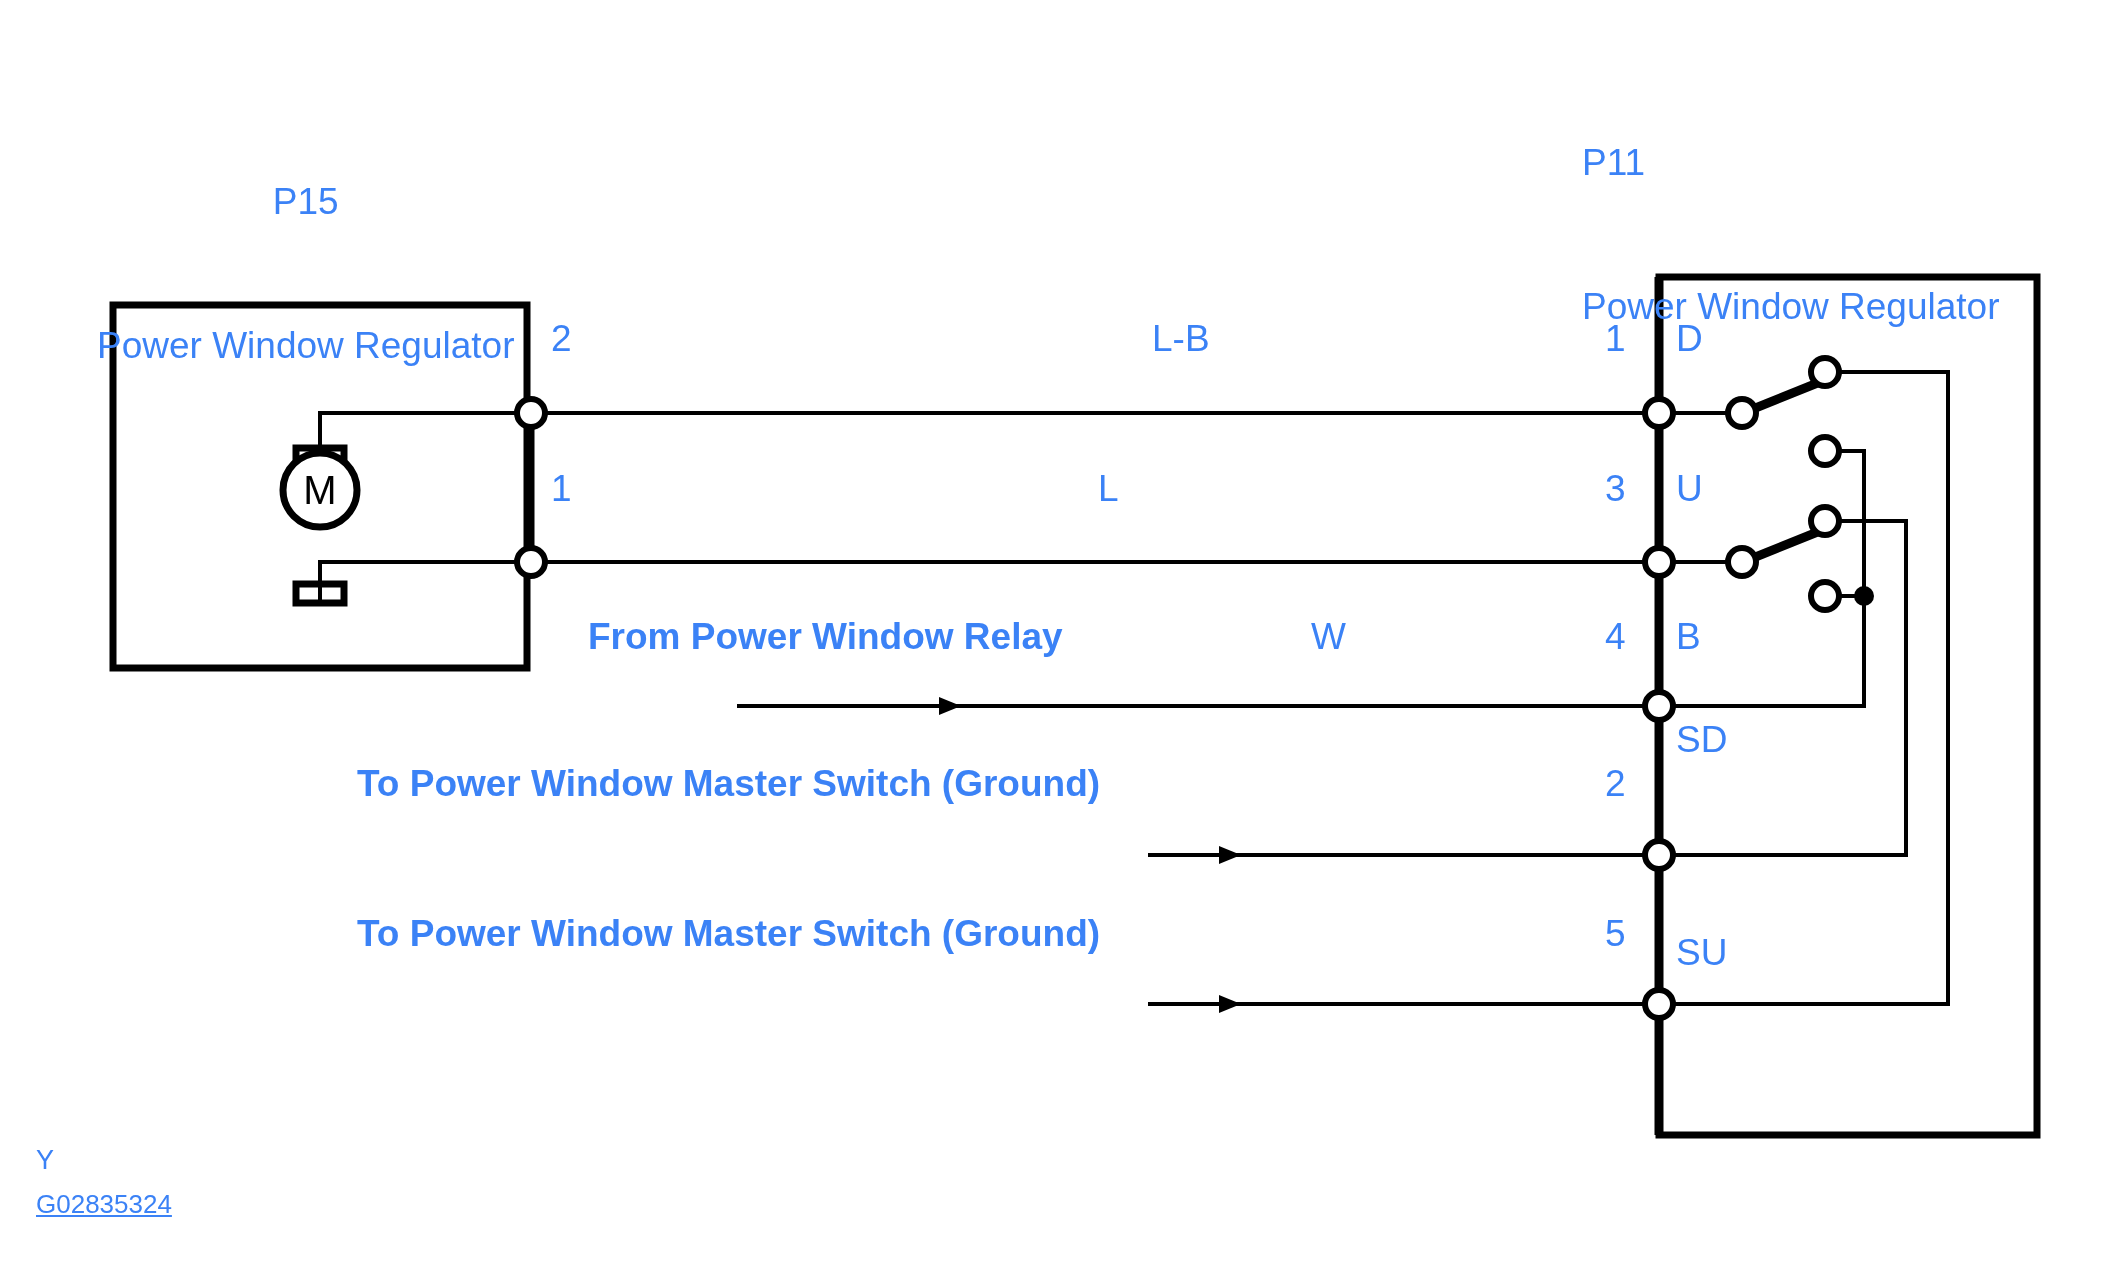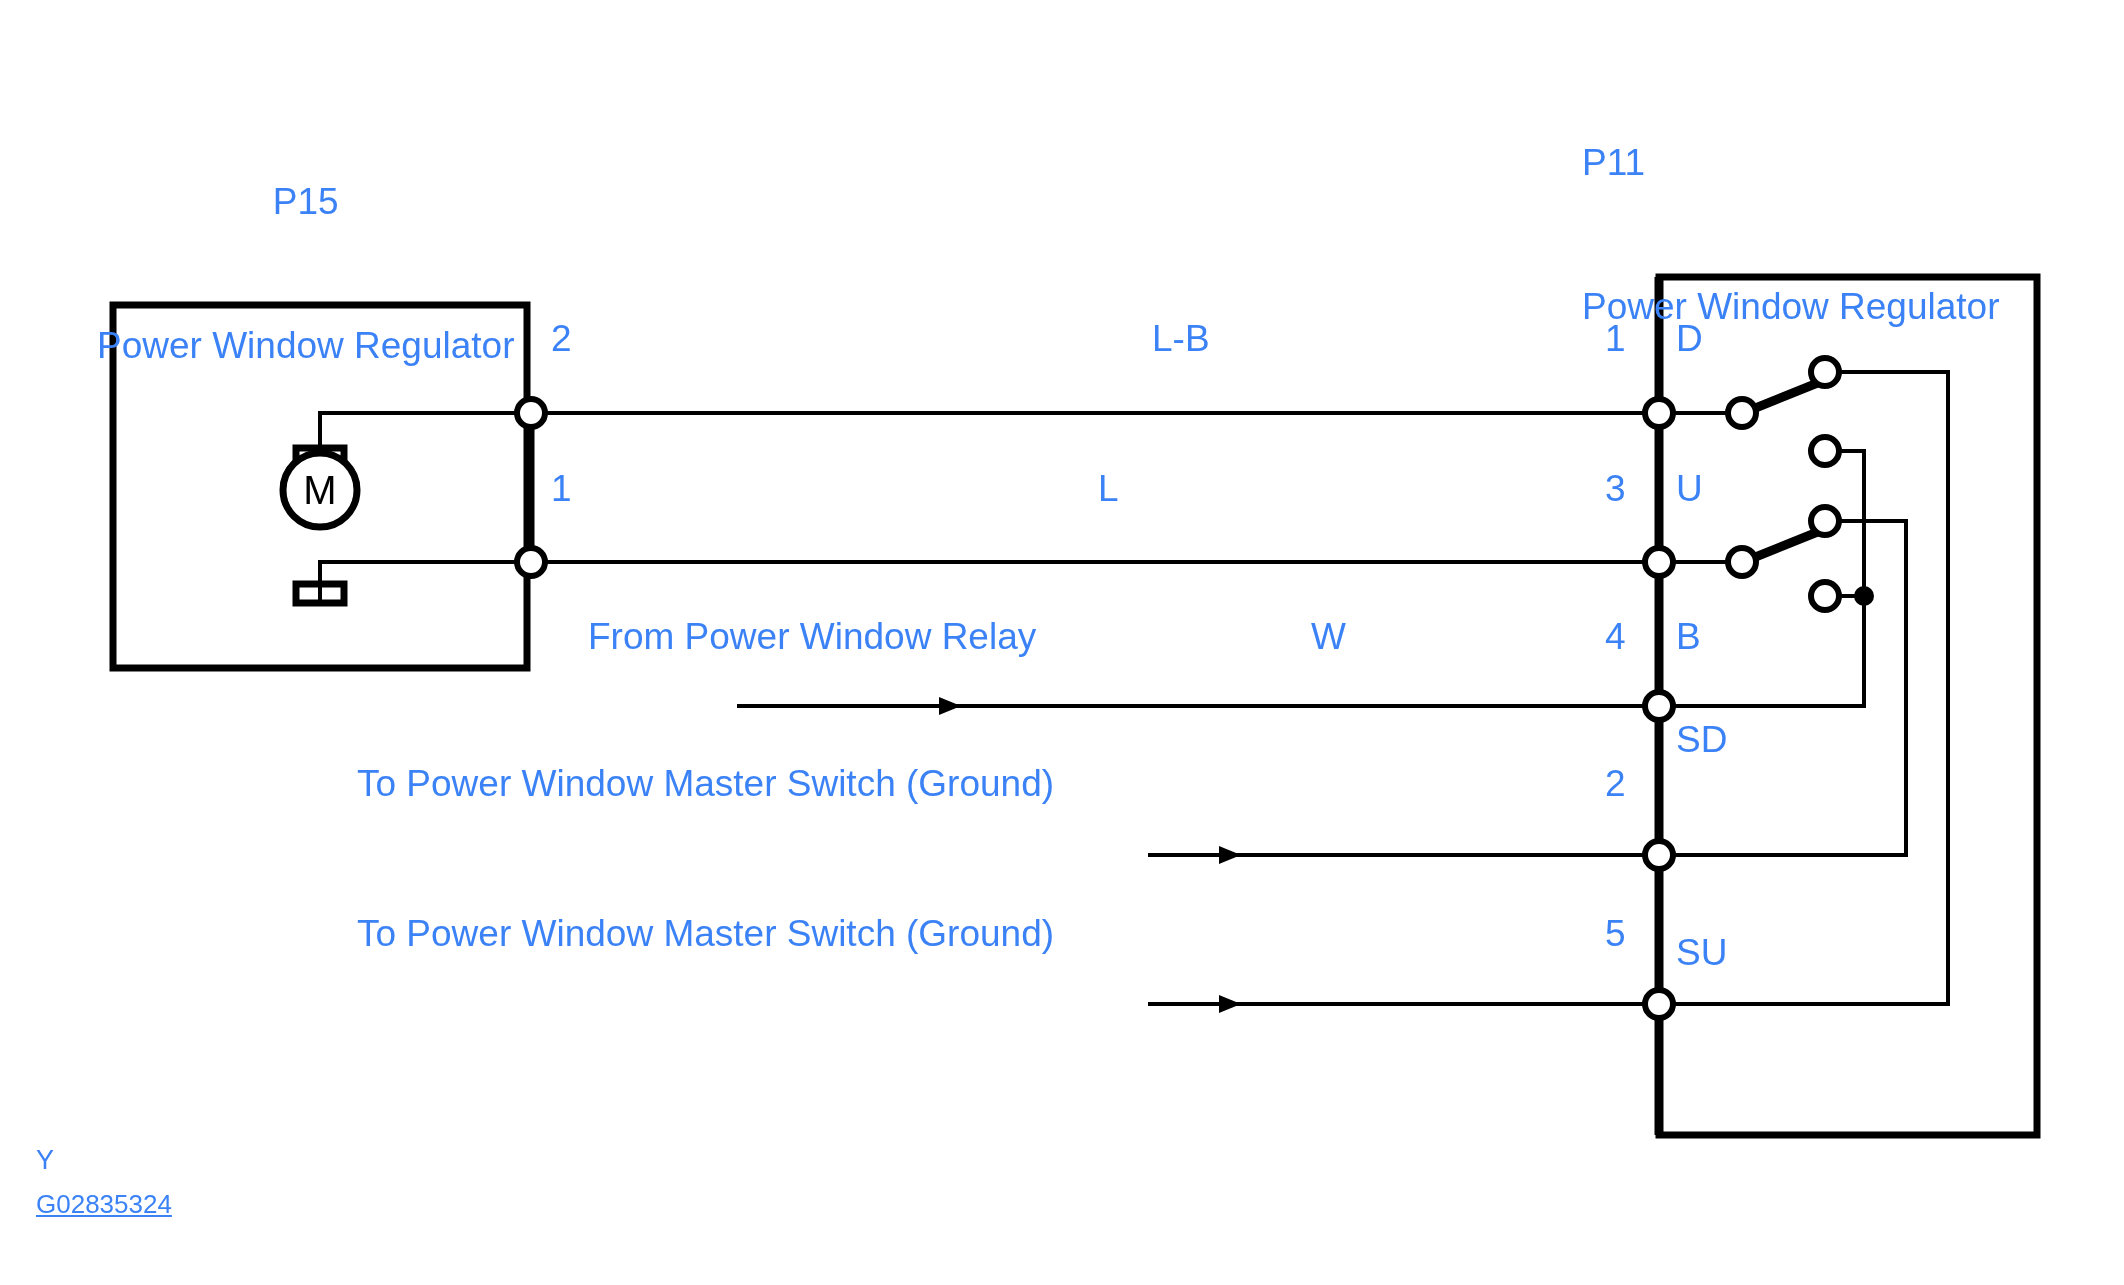--- a/index.html
+++ b/index.html
@@ -39,20 +39,21 @@
     font-size: 37px;
   }
   .term {
     font-size: 37px;
   }
   .wirecol {
     font-size: 37px;
   }
   .flow {
     font-size: 37px;
+    font-weight: bold;
   }
   .code-y {
     font-size: 27px;
   }
   .code-id {
     font-size: 26px;
   }
   
   #p15-block { left: 97px; top: 82px; text-align: center; }
   #p11-block { left: 1582px; top: 43px; }

